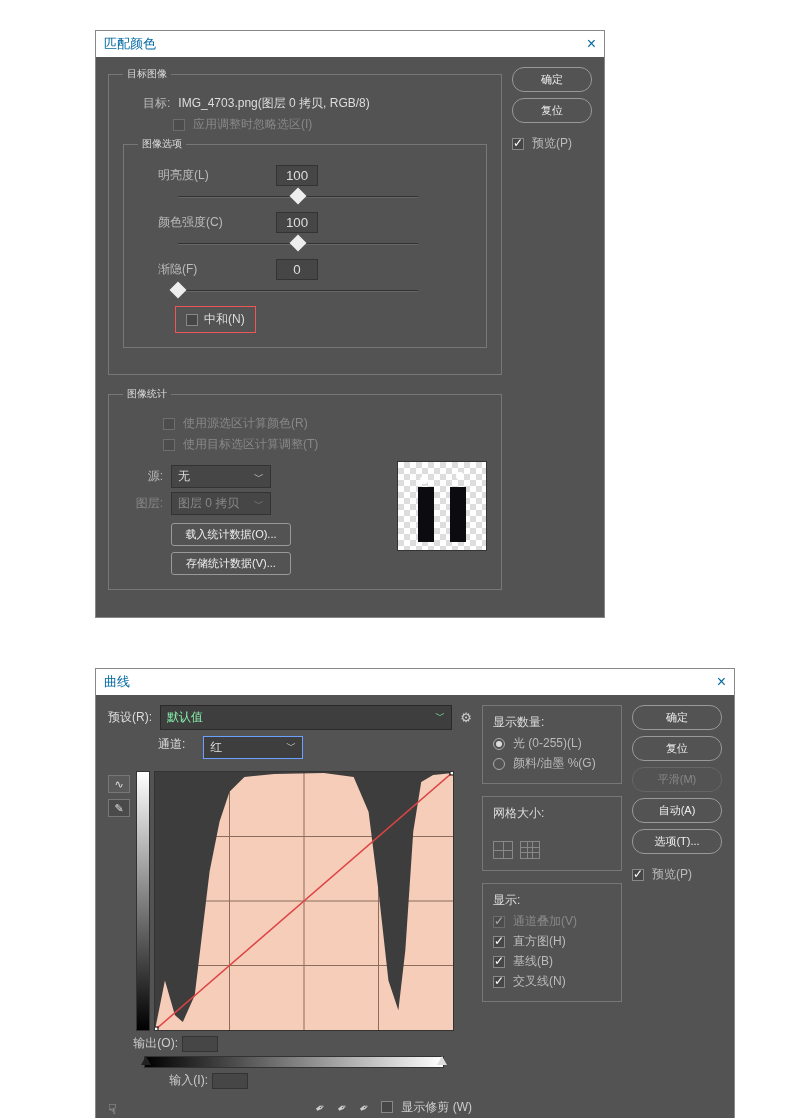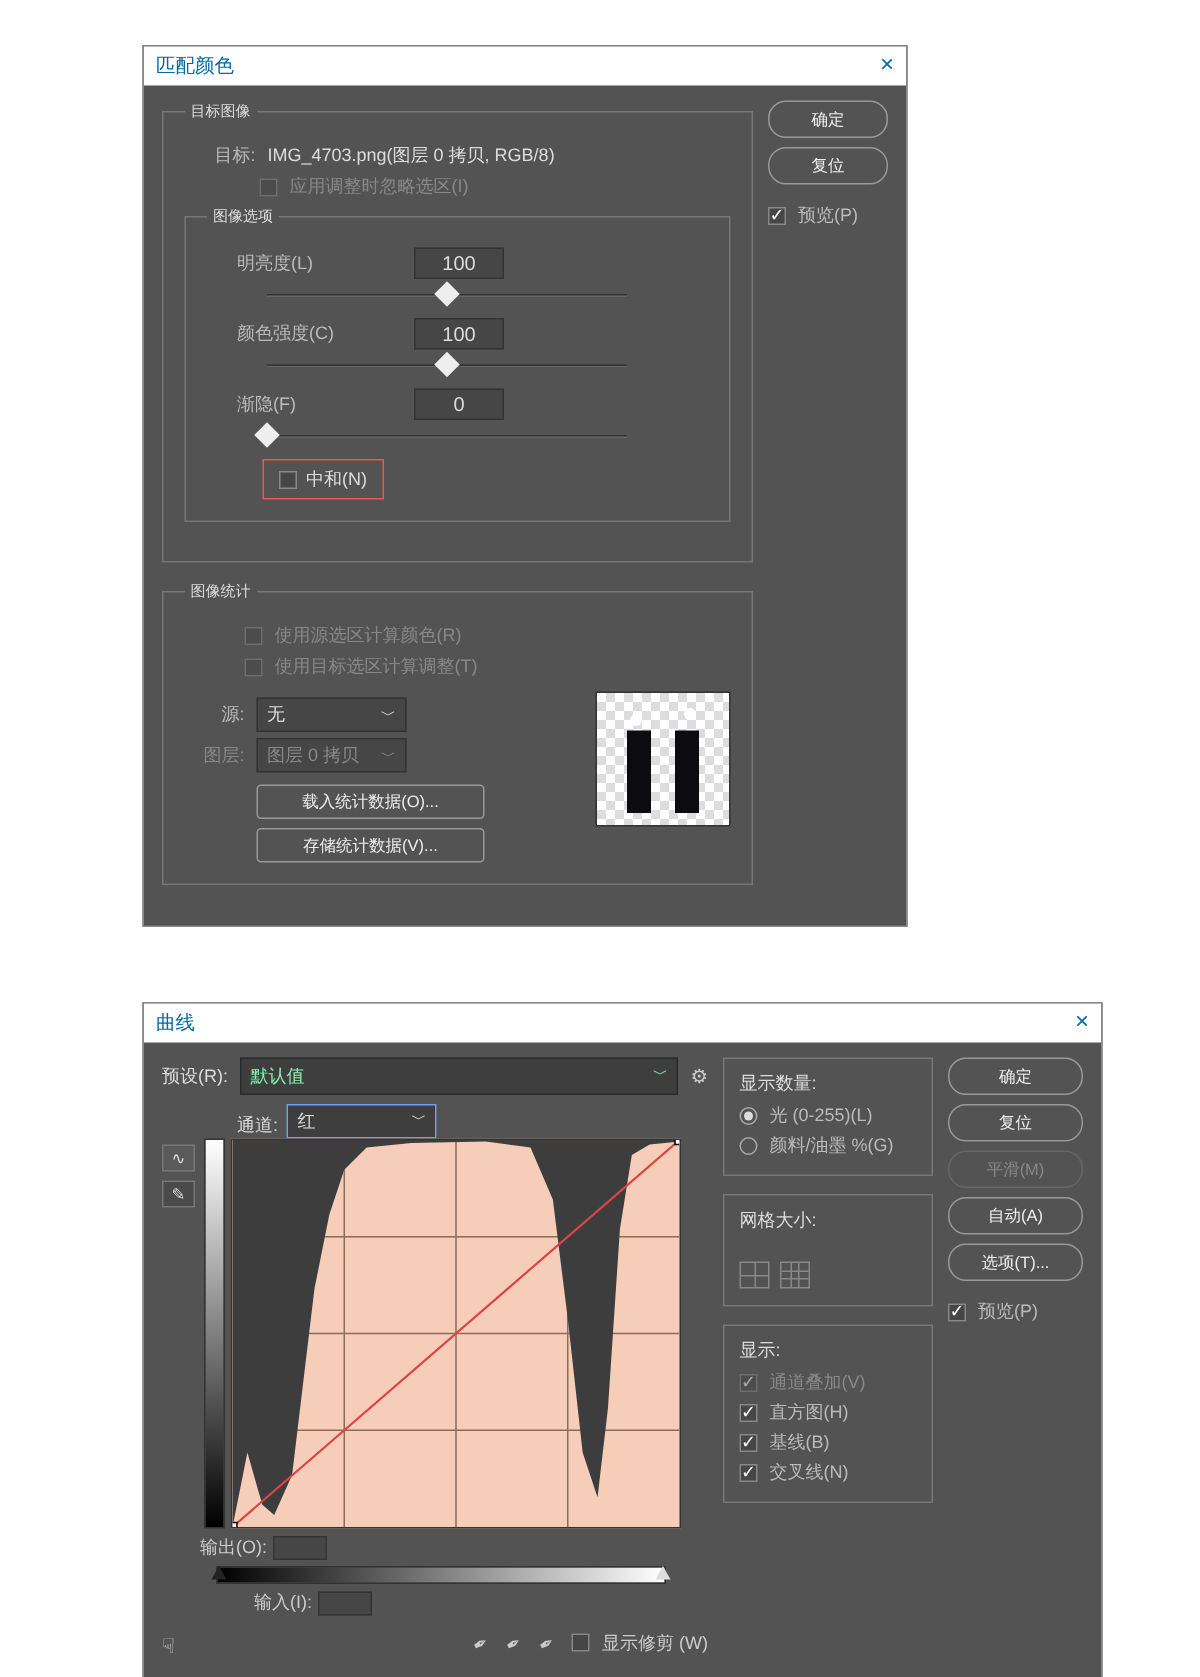--- a/index.html
+++ b/index.html
@@ -8,50 +8,50 @@
   .title-bar { background: #fff; color: #0369a1; padding: 4px 8px; display: flex; justify-content: space-between; align-items: center; font-size: 13px; }
   .close-x { font-size: 16px; cursor: pointer; }
   .body { display: flex; padding: 10px 12px 15px 12px; gap: 10px; }
   .main-col { flex: 1; }
   .side-col { width: 80px; display: flex; flex-direction: column; gap: 6px; align-items: stretch; }
   fieldset { border: 1px solid #777; padding: 10px 14px 14px 14px; margin-bottom: 12px; }
   fieldset > legend { padding: 0 4px; color: #ddd; font-size: 10px; }
   .row { display: flex; align-items: center; gap: 8px; margin: 4px 0; font-size: 12px; color: #bbb; }
   .lbl { width: 40px; text-align: right; }
   .lbl2 { width: 110px; }
-  .val-in { width: 60px; background: #464646; border: 1px solid #333; color: #ddd; text-align: center; padding: 2px; }
+  .val-in { width: 42px; background: #464646; border: 1px solid #333; color: #ddd; text-align: center; padding: 2px; }
   .slider { position: relative; height: 14px; margin: 2px 0 8px 40px; width: 240px; }
   .slider .track { position: absolute; top: 6px; left: 0; right: 0; height: 2px; background: #3a3a3a; border-top:1px solid #333; border-bottom:1px solid #666; }
   .slider .thumb { position: absolute; top: 0; width: 12px; height: 12px; background: #eee; left: 50%; transform: rotate(45deg); margin-left:-6px; }
   .slider .thumb.left0 { left: 0; }
   .chk { width: 12px; height: 12px; border: 1px solid #888; background: #464646; display:inline-block; vertical-align:middle; position:relative; }
   .chk.on::after { content:"✓"; position:absolute; top:-3px; left:0; font-size:12px; color:#fff; }
   .chk.disabled { opacity:0.5; }
   .redbox { border: 1px solid #e55; padding: 4px 10px; display:inline-flex; align-items:center; gap:6px; }
   .btn { background: #535353; border: 1px solid #999; border-radius: 12px; color: #eee; padding: 4px 0; text-align: center; font-size: 11px; cursor:pointer; }
-  .btn.flat { border-radius: 3px; padding: 3px 10px; width: 152px; }
+  .btn.flat { border-radius: 3px; padding: 3px 10px; width: 120px; }
   .select { background: #464646; border: 1px solid #333; color: #ddd; padding: 2px 6px; width: 100px; display:flex; justify-content:space-between; align-items:center; }
   .select.disabled { color:#888; }
   .chev { font-size: 10px; }
   .thumb-preview { width: 90px; height: 90px; background: repeating-conic-gradient(#ddd 0 25%, #fff 0 50%) 0 0/12px 12px; border:1px solid #333; position:relative; }
   .thumb-preview .bar { position:absolute; bottom:8px; width:16px; height:55px; background:#0b0b10; }
   .thumb-preview .b1 { left:20px; }
   .thumb-preview .b2 { right:20px; }
   .thumb-preview .bird { position:absolute; width:8px; height:8px; border-radius:50%; background:#fff; }
   .thumb-preview .bd1 { left:22px; top:14px; }
   .thumb-preview .bd2 { right:22px; top:10px; }
 
   
   .d2 { width: 640px; }
   .d2 .body { padding: 10px 12px 14px 12px; }
   .curves-left { flex:1; }
   .preset-row { display:flex; align-items:center; gap:8px; margin-bottom:6px; }
   .preset-sel { flex:1; background:#3e3e3e; border:1px solid #2a2a2a; color:#86efac; padding:3px 6px; display:flex; justify-content:space-between; }
   .gear { color:#ccc; font-size:13px; }
-  .chan-row { display:flex; align-items:flex-end; gap:6px; margin: 4px 0 0 50px; }
+  .chan-row { display:flex; align-items:flex-start; gap:18px; margin: 4px 0 12px 50px; }
   .chan-sel { width:100px; background:#3e3e3e; border:1px solid #6aa0ff; color:#ddd; padding:2px 6px; display:flex; justify-content:space-between; }
   .tool-col { width:24px; display:flex; flex-direction:column; gap:6px; margin-top:4px; }
   .tool-btn { width:22px; height:18px; border:1px solid #777; background:#4a4a4a; display:flex; align-items:center; justify-content:center; font-size:11px; color:#ddd; }
   .tool-btn.sel { background:#5a5a5a; }
   .curve-area { display:flex; gap:4px; }
   .vgrad { width:14px; height:260px; background:linear-gradient(#fff,#000); border:1px solid #333; }
   .hgrad { height:12px; width:300px; background:linear-gradient(90deg,#000,#fff); border:1px solid #333; margin-left:18px; position:relative; }
   .hgrad .tri { position:absolute; top:-2px; width:10px; height:10px; }
   .hgrad .tri.l { left:-4px; border-left:5px solid transparent; border-right:5px solid transparent; border-bottom:9px solid #222; }
   .hgrad .tri.r { right:-4px; border-left:5px solid transparent; border-right:5px solid transparent; border-bottom:9px solid #ddd; }

